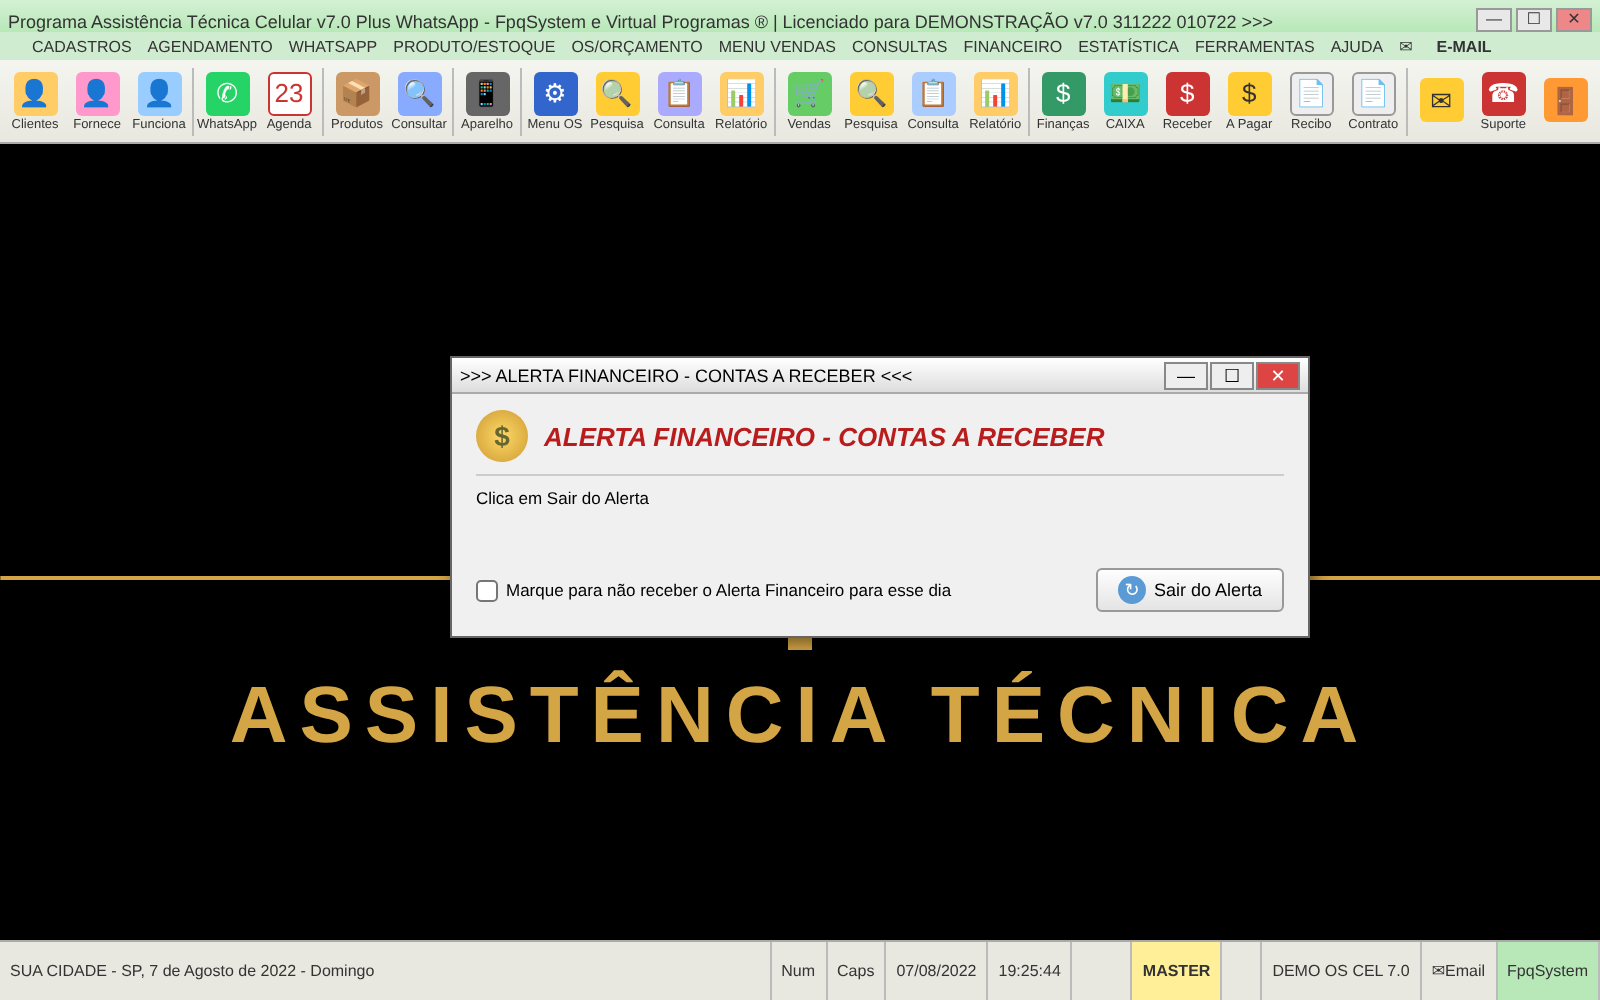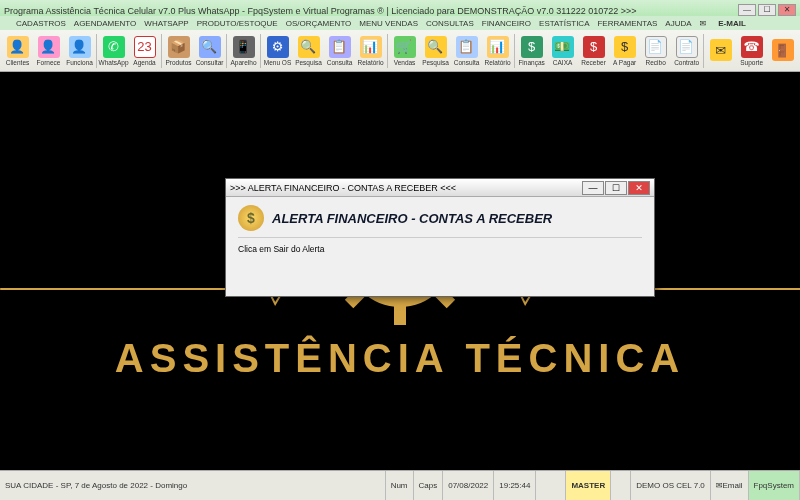--- a/index.html
+++ b/index.html
@@ -44,21 +44,21 @@
 
 .dialog { position: absolute; top: 178px; left: 225px; width: 430px; background: #f0f0f0; border: 1px solid #666; box-shadow: 2px 2px 8px rgba(0,0,0,.5); }
 .dlg-title { height: 18px; background: linear-gradient(#fff, #ddd); border-bottom: 1px solid #aaa; display: flex; align-items: center; padding: 0 4px; font-size: 9px; }
 .dlg-title-text { flex: 1; }
 .dlg-controls { display: flex; gap: 1px; }
 .dlg-btn { width: 22px; height: 14px; font-size: 9px; text-align: center; line-height: 12px; border: 1px solid #888; cursor: pointer; }
 .dlg-btn.min { background: #eee; } .dlg-btn.max { background: #eee; } .dlg-btn.clo { background: #d44; color: #fff; }
 .dlg-body { padding: 8px 12px 12px; }
 .dlg-head { display: flex; align-items: center; gap: 8px; border-bottom: 1px solid #ccc; padding-bottom: 6px; margin-bottom: 6px; }
 .dlg-coin { width: 26px; height: 26px; border-radius: 50%; background: radial-gradient(#ffd966, #cc9933); display: flex; align-items: center; justify-content: center; font-size: 14px; color: #663; font-weight: bold; }
-.dlg-heading { color: #0f172a; font-size: 13px; font-weight: bold; font-style: italic; }
+.dlg-heading { color: #b91c1c; font-size: 13px; font-weight: bold; font-style: italic; }
 .dlg-msg { font-size: 10px; font-weight: bold; margin-bottom: 3px; }
 .dlg-sub { font-size: 8.5px; margin-bottom: 30px; }
 .dlg-foot { display: flex; align-items: center; justify-content: space-between; }
 .dlg-check { display: flex; align-items: center; gap: 4px; font-size: 8.5px; }
 .dlg-check input { width: 11px; height: 11px; }
 .dlg-exit { display: flex; align-items: center; gap: 4px; padding: 3px 10px; background: linear-gradient(#fefefe, #e4e4e4); border: 1px solid #999; border-radius: 3px; font-size: 9px; cursor: pointer; }
 .dlg-exit-ico { width: 14px; height: 14px; border-radius: 50%; background: #5b9bd5; color: #fff; font-size: 9px; display: flex; align-items: center; justify-content: center; }
 
 
 .statusbar { position: absolute; bottom: 0; left: 0; right: 0; height: 30px; background: #e8e8e0; border-top: 1px solid #aaa; display: flex; align-items: center; font-size: 8px; color: #333; }
@@ -242,20 +242,30 @@
       <div class="dlg-btn max">☐</div>
       <div class="dlg-btn clo">✕</div>
     </div>
   </div>
   <div class="dlg-body">
     <div class="dlg-head">
       <div class="dlg-coin">$</div>
       <div class="dlg-heading">ALERTA FINANCEIRO - CONTAS A RECEBER</div>
     </div>
     <div class="dlg-sub">Clica em Sair do Alerta</div>
+    <div class="dlg-foot">
+      <label class="dlg-check">
+        <input type="checkbox" style="">
+        <span>Marque para não receber o Alerta Financeiro para esse dia</span>
+      </label>
+      <button class="dlg-exit">
+        <span class="dlg-exit-ico">↻</span>
+        <span>Sair do Alerta</span>
+      </button>
+    </div>
   </div>
 </div>
 
 <div class="statusbar">
   <div class="sb-cell sb-left">SUA CIDADE - SP, 7 de Agosto de 2022 - Domingo</div>
   <div class="sb-cell">Num</div>
   <div class="sb-cell">Caps</div>
   <div class="sb-cell">07/08/2022</div>
   <div class="sb-cell">19:25:44</div>
   <div class="sb-cell" style="width:30px"></div>

